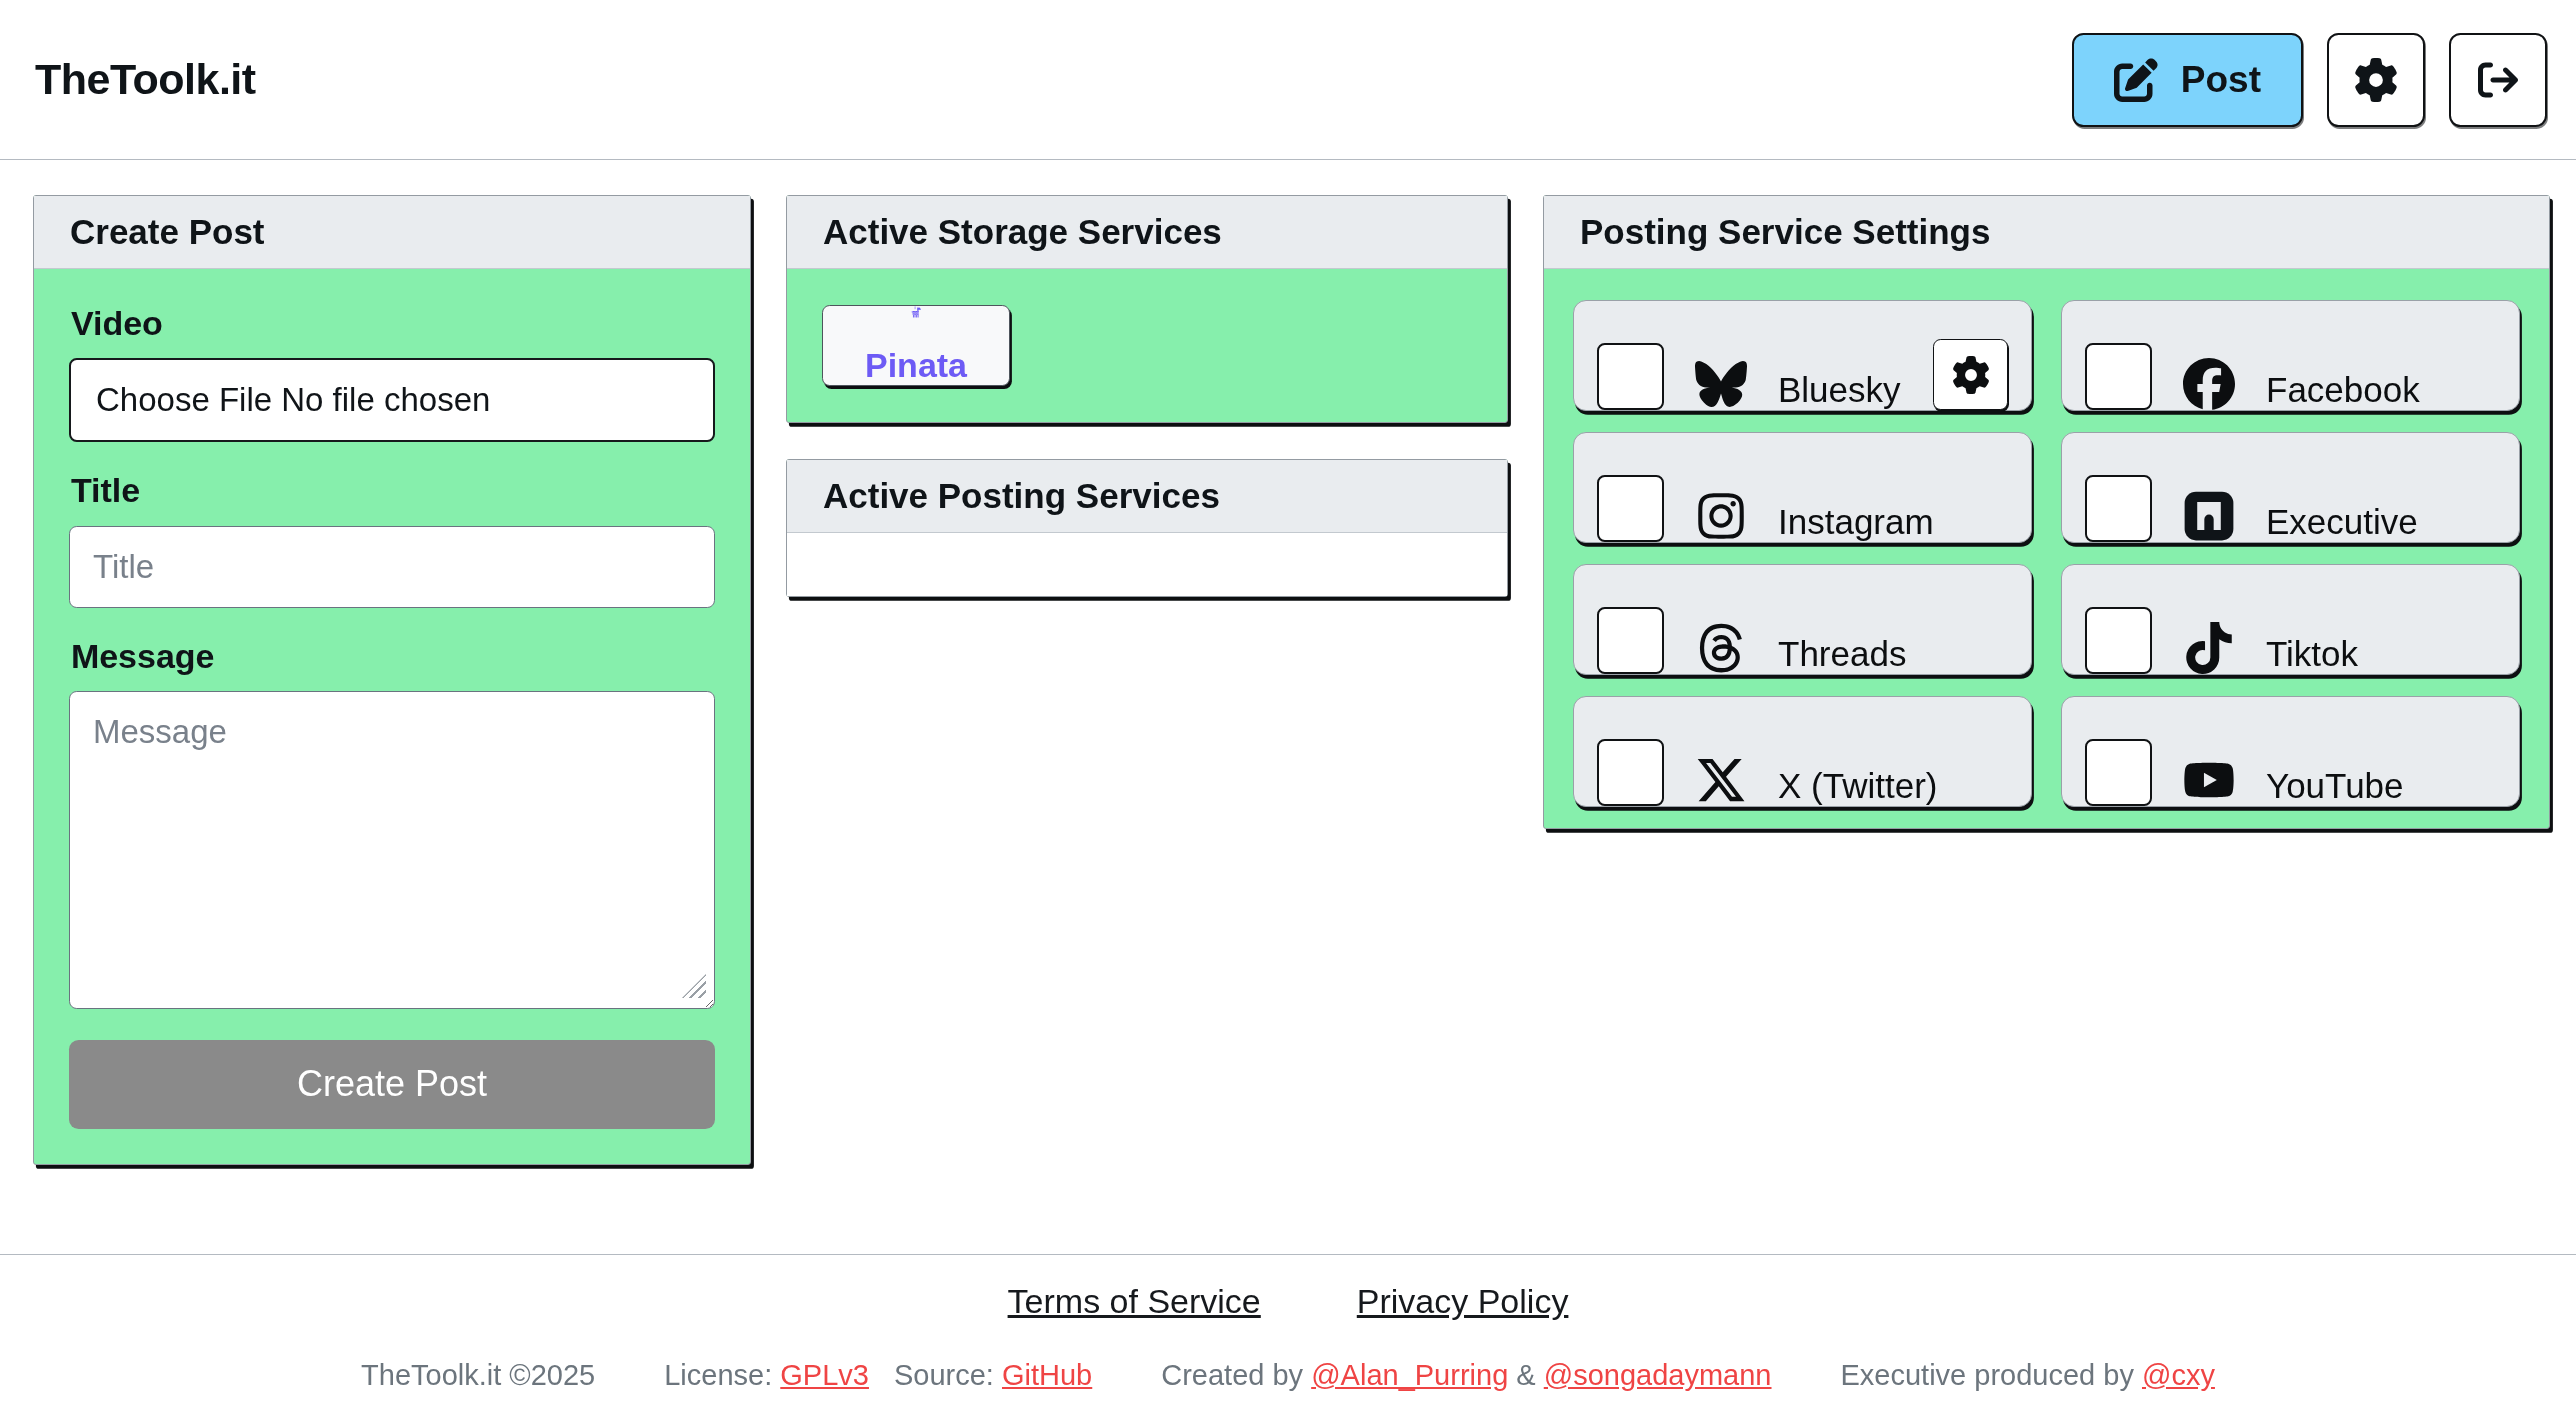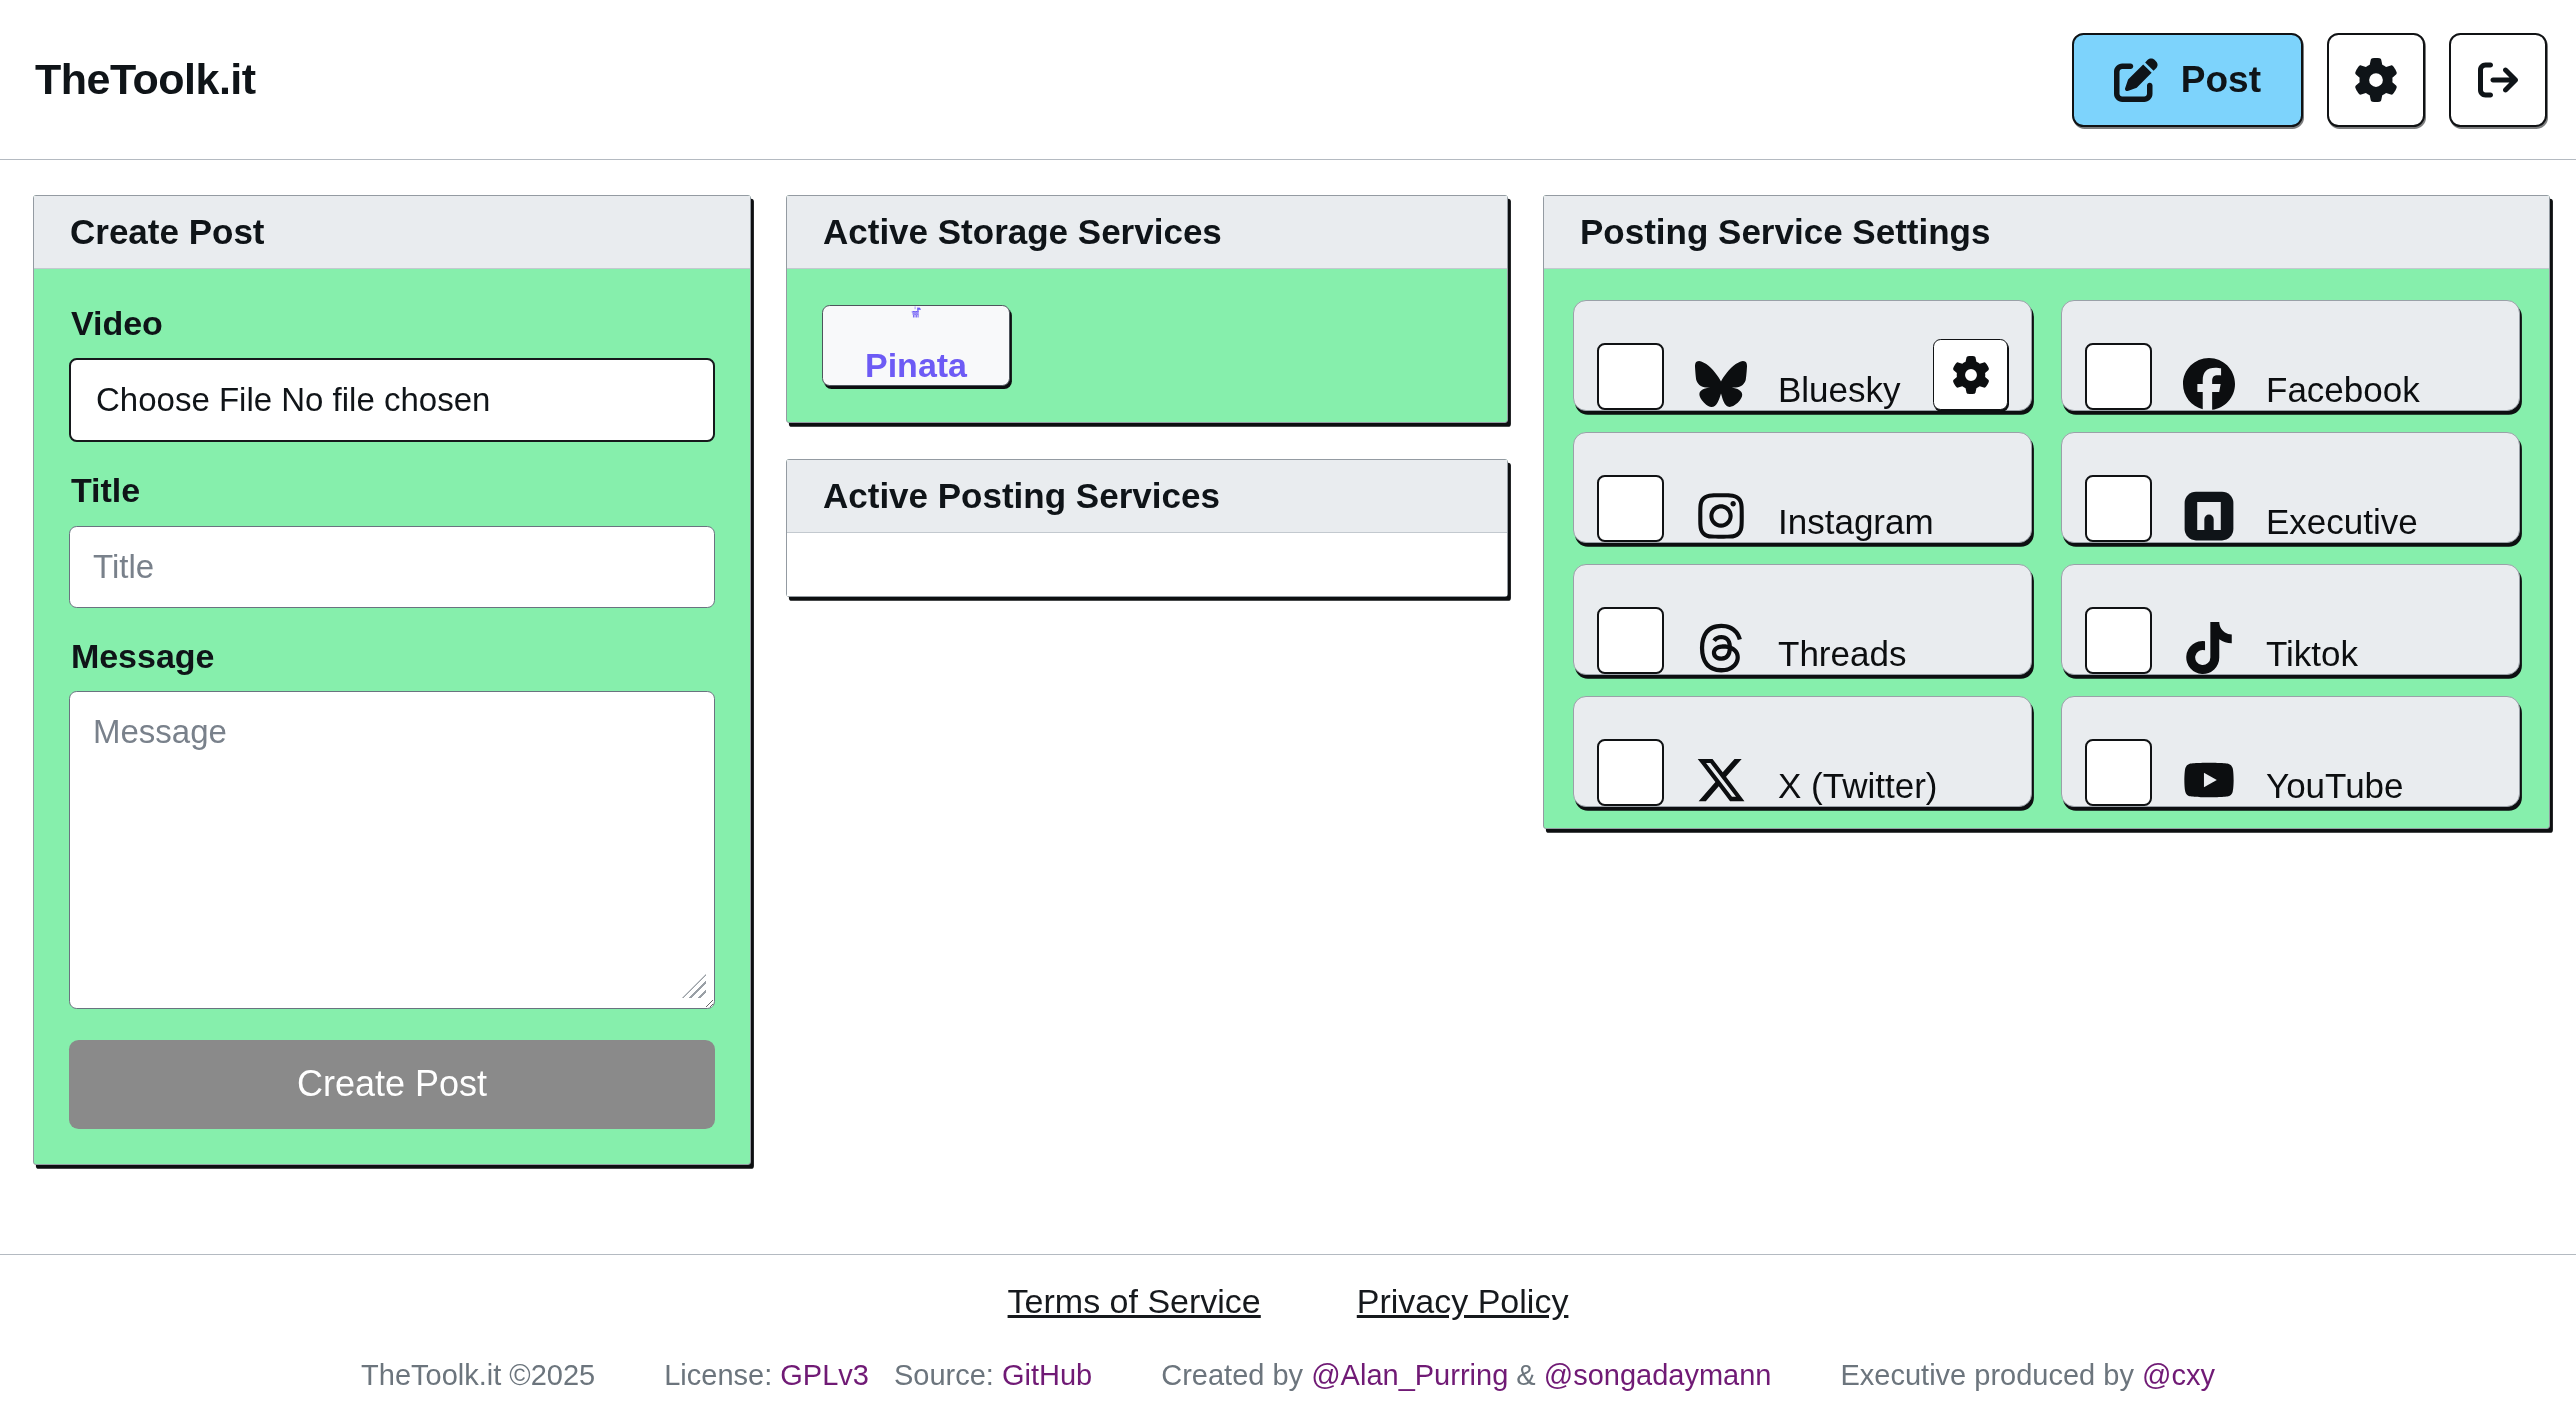--- a/index.html
+++ b/index.html
@@ -118,21 +118,21 @@
   .gear-sm { width: 38px; height: 38px; fill: #0c0e10; }
 
   
   footer { flex: none; border-top: 1.9px solid #b4bac1; padding: 27px 0 17px; }
   .foot-links { display: flex; justify-content: center; gap: 96px; font-size: 34px; }
   .foot-links a { color: #16191d; text-decoration: underline; }
   .foot-meta {
     display: flex; justify-content: center; align-items: baseline;
     margin-top: 38px; font-size: 29px; color: #6c757d; white-space: nowrap;
   }
-  .foot-meta a { color: #701a75; }
+  .foot-meta a { color: #ef4444; text-decoration: underline; }
   .grp-lg { margin-left: 69px; }
   .grp-sm { margin-left: 25px; }
 </style>
 </head>
 <body>
 
 <svg width="0" height="0" style="position:absolute" aria-hidden="true">
   <defs>
     <symbol id="pen-square" viewBox="0 0 512 512">
         <path d="M471.6 21.7c-21.9-21.9-57.3-21.9-79.2 0L362.3 51.7l97.9 97.9 30.1-30.1c21.9-21.9 21.9-57.3 0-79.2L471.6 21.7zm-299.2 220c-6.1 6.1-10.8 13.6-13.5 21.9l-29.6 88.8c-2.9 8.6-.6 18.1 5.8 24.6s15.9 8.7 24.6 5.8l88.8-29.6c8.2-2.7 15.7-7.4 21.9-13.5L437.7 172.3 339.7 74.3 172.4 241.7zM96 64C43 64 0 107 0 160V416c0 53 43 96 96 96H352c53 0 96-43 96-96V320c0-17.7-14.3-32-32-32s-32 14.3-32 32v96c0 17.7-14.3 32-32 32H96c-17.7 0-32-14.3-32-32V160c0-17.7 14.3-32 32-32h96c17.7 0 32-14.3 32-32s-14.3-32-32-32H96z"></path>

